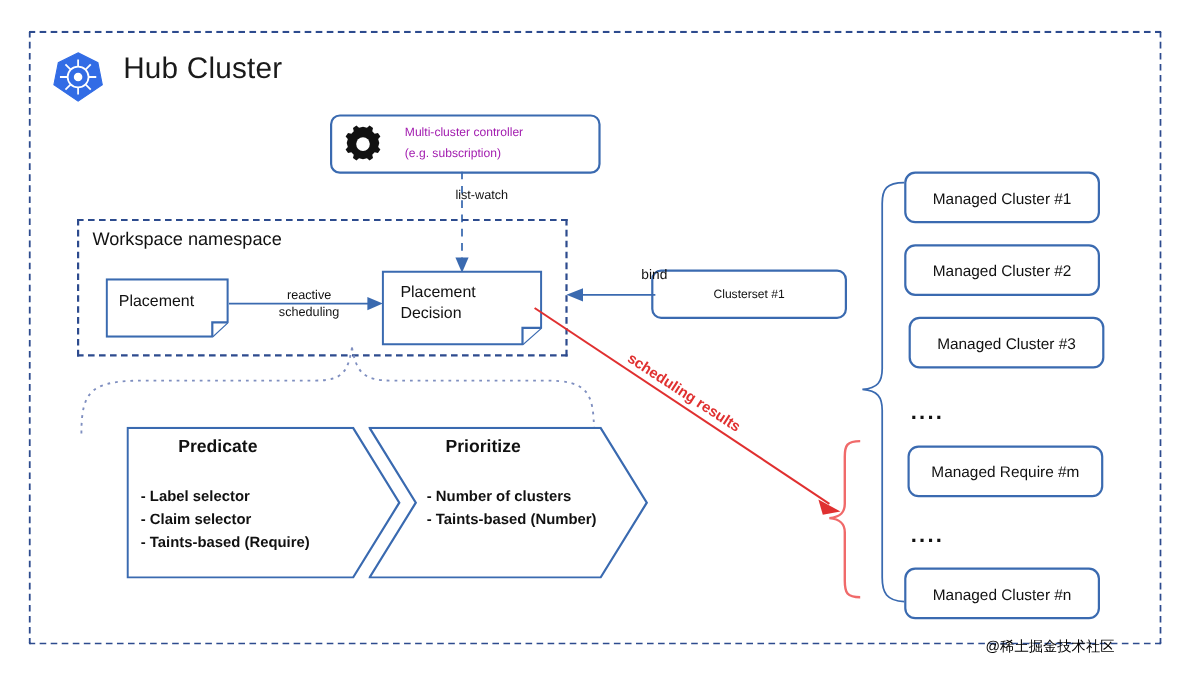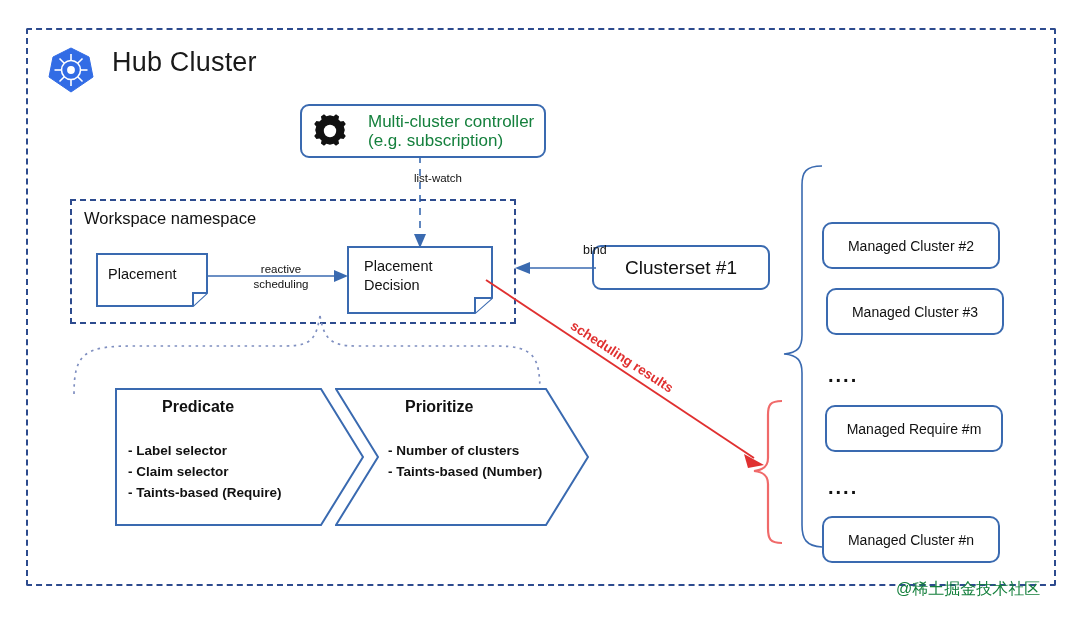--- a/index.html
+++ b/index.html
@@ -41,23 +41,23 @@
     left: 300px; top: 104px;
     width: 246px; height: 54px;
     border: 2px solid #3a6ab0;
     border-radius: 9px;
     background: #fff;
   }
   #gear-icon { left: 311px; top: 112px; width: 38px; height: 38px; }
   #controller-label {
     left: 368px; top: 112px;
     width: 180px;
-    font-size: 17px;
+    font-size: 11px;
     line-height: 19px;
-    color: #15803d;
+    color: #a21caf;
   }
   #controller-label .l2 { display:block; }
 
   
   #listwatch-arrow { left: 400px; top: 156px; width: 40px; height: 94px; }
   #listwatch-label {
     left: 414px; top: 172px;
     font-size: 11.5px; color: #111;
     white-space: nowrap;
   }
@@ -98,21 +98,21 @@
   }
 
   
   #clusterset-box {
     left: 592px; top: 245px;
     width: 178px; height: 45px;
     border: 2px solid #3a6ab0;
     border-radius: 9px;
     background: #fff;
     display: flex; align-items: center; justify-content: center;
-    font-size: 19px; color: #111;
+    font-size: 11px; color: #111;
   }
   #bind-arrow { left: 514px; top: 258px; width: 82px; height: 20px; }
   #bind-label {
     left: 535px; top: 243px;
     font-size: 12.5px; color: #111; padding-left: 48px;
   }
 
   
   #dotted-bracket { left: 72px; top: 314px; width: 470px; height: 82px; }
 
@@ -171,22 +171,22 @@
     font-weight: bold;
     color: #e03030;
     white-space: nowrap;
     transform: rotate(33deg);
     transform-origin: left top;
   }
 
   
   #watermark {
     left: 896px; top: 579px;
-    font-size: 16px;
-    color: #15803d;
+    font-size: 13px;
+    color: #000000;
     white-space: nowrap;
   }
 </style>
 </head>
 <body>
 
 <div id="canvas">
 
   <div class="abs" id="hub-frame"></div>
 
@@ -300,20 +300,23 @@
     <svg width="255" height="138" viewBox="0 0 255 138">
       <path d="M1,1 L211,1 L253,69 L211,137 L1,137 L43,69 Z" fill="#ffffff" stroke="#3a6ab0" stroke-width="2"></path>
     </svg>
   </div>
   <div class="abs chev-title" id="prioritize-title">Prioritize</div>
   <div class="abs chev-items" id="prioritize-items">
     <div>- Number of clusters</div>
     <div>- Taints-based (Number)</div>
   </div>
 
+  <div class="abs mc-box" style="left:822px; top:156px; width:178px; height:47px;">
+    <span>Managed Cluster #1</span>
+  </div>
   <div class="abs mc-box" style="left:822px; top:222px; width:178px; height:47px;">
     <span>Managed Cluster #2</span>
   </div>
   <div class="abs mc-box" style="left:826px; top:288px; width:178px; height:47px;">
     <span>Managed Cluster #3</span>
   </div>
   <div class="abs dots" style="left:828px; top:365px;">....</div>
   <div class="abs mc-box" style="left:825px; top:405px; width:178px; height:47px;">
     <span>Managed Require #m</span>
   </div>

